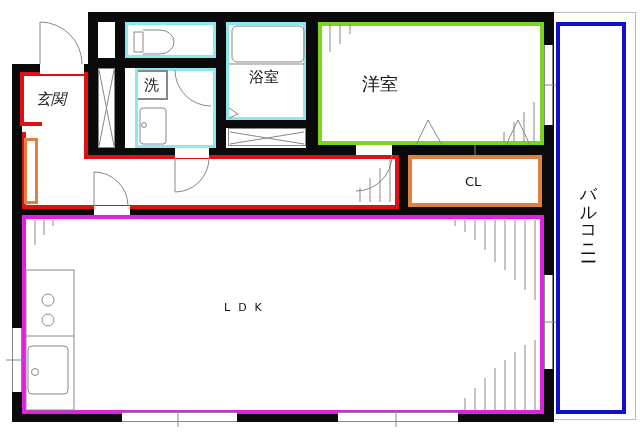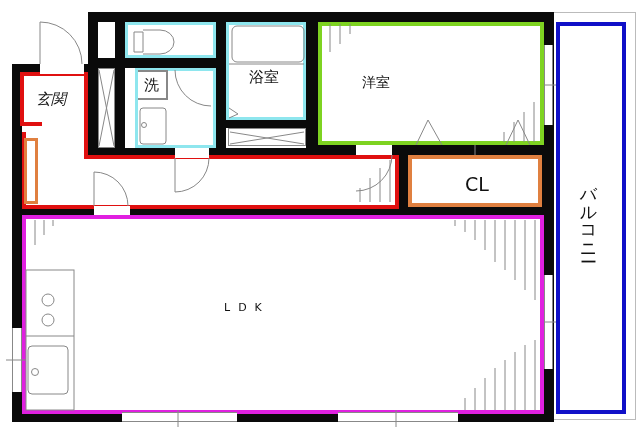--- a/index.html
+++ b/index.html
@@ -150,17 +150,17 @@
     <g fill="#888">
       <rect x="138" y="70" width="30" height="2"></rect>
       <rect x="166" y="70" width="2" height="30"></rect>
       <rect x="138" y="98" width="30" height="2"></rect>
     </g>
   </svg>
 
   <span class="lbl" style="left:36px;top:92px;font-size:15px;font-style:italic;">玄関</span>
   <span class="lbl" style="left:144px;top:78px;font-size:15px;">洗</span>
   <span class="lbl" style="left:249px;top:70px;font-size:15px;">浴室</span>
-  <span class="lbl" style="left:362px;top:75px;font-size:14px;">洋室</span>
-  <span class="lbl" style="left:465px;top:175px;font-size:19px;">CL</span>
+  <span class="lbl" style="left:362px;top:75px;font-size:18px;">洋室</span>
+  <span class="lbl" style="left:465px;top:175px;font-size:13px;">CL</span>
   <span class="lbl" style="left:224px;top:302px;font-size:11px;letter-spacing:8px;">LDK</span>
   <span class="lbl" style="left:580px;top:175px;font-size:17px;writing-mode:vertical-rl;">バルコニー</span>
 </div>
 
 </body></html>

